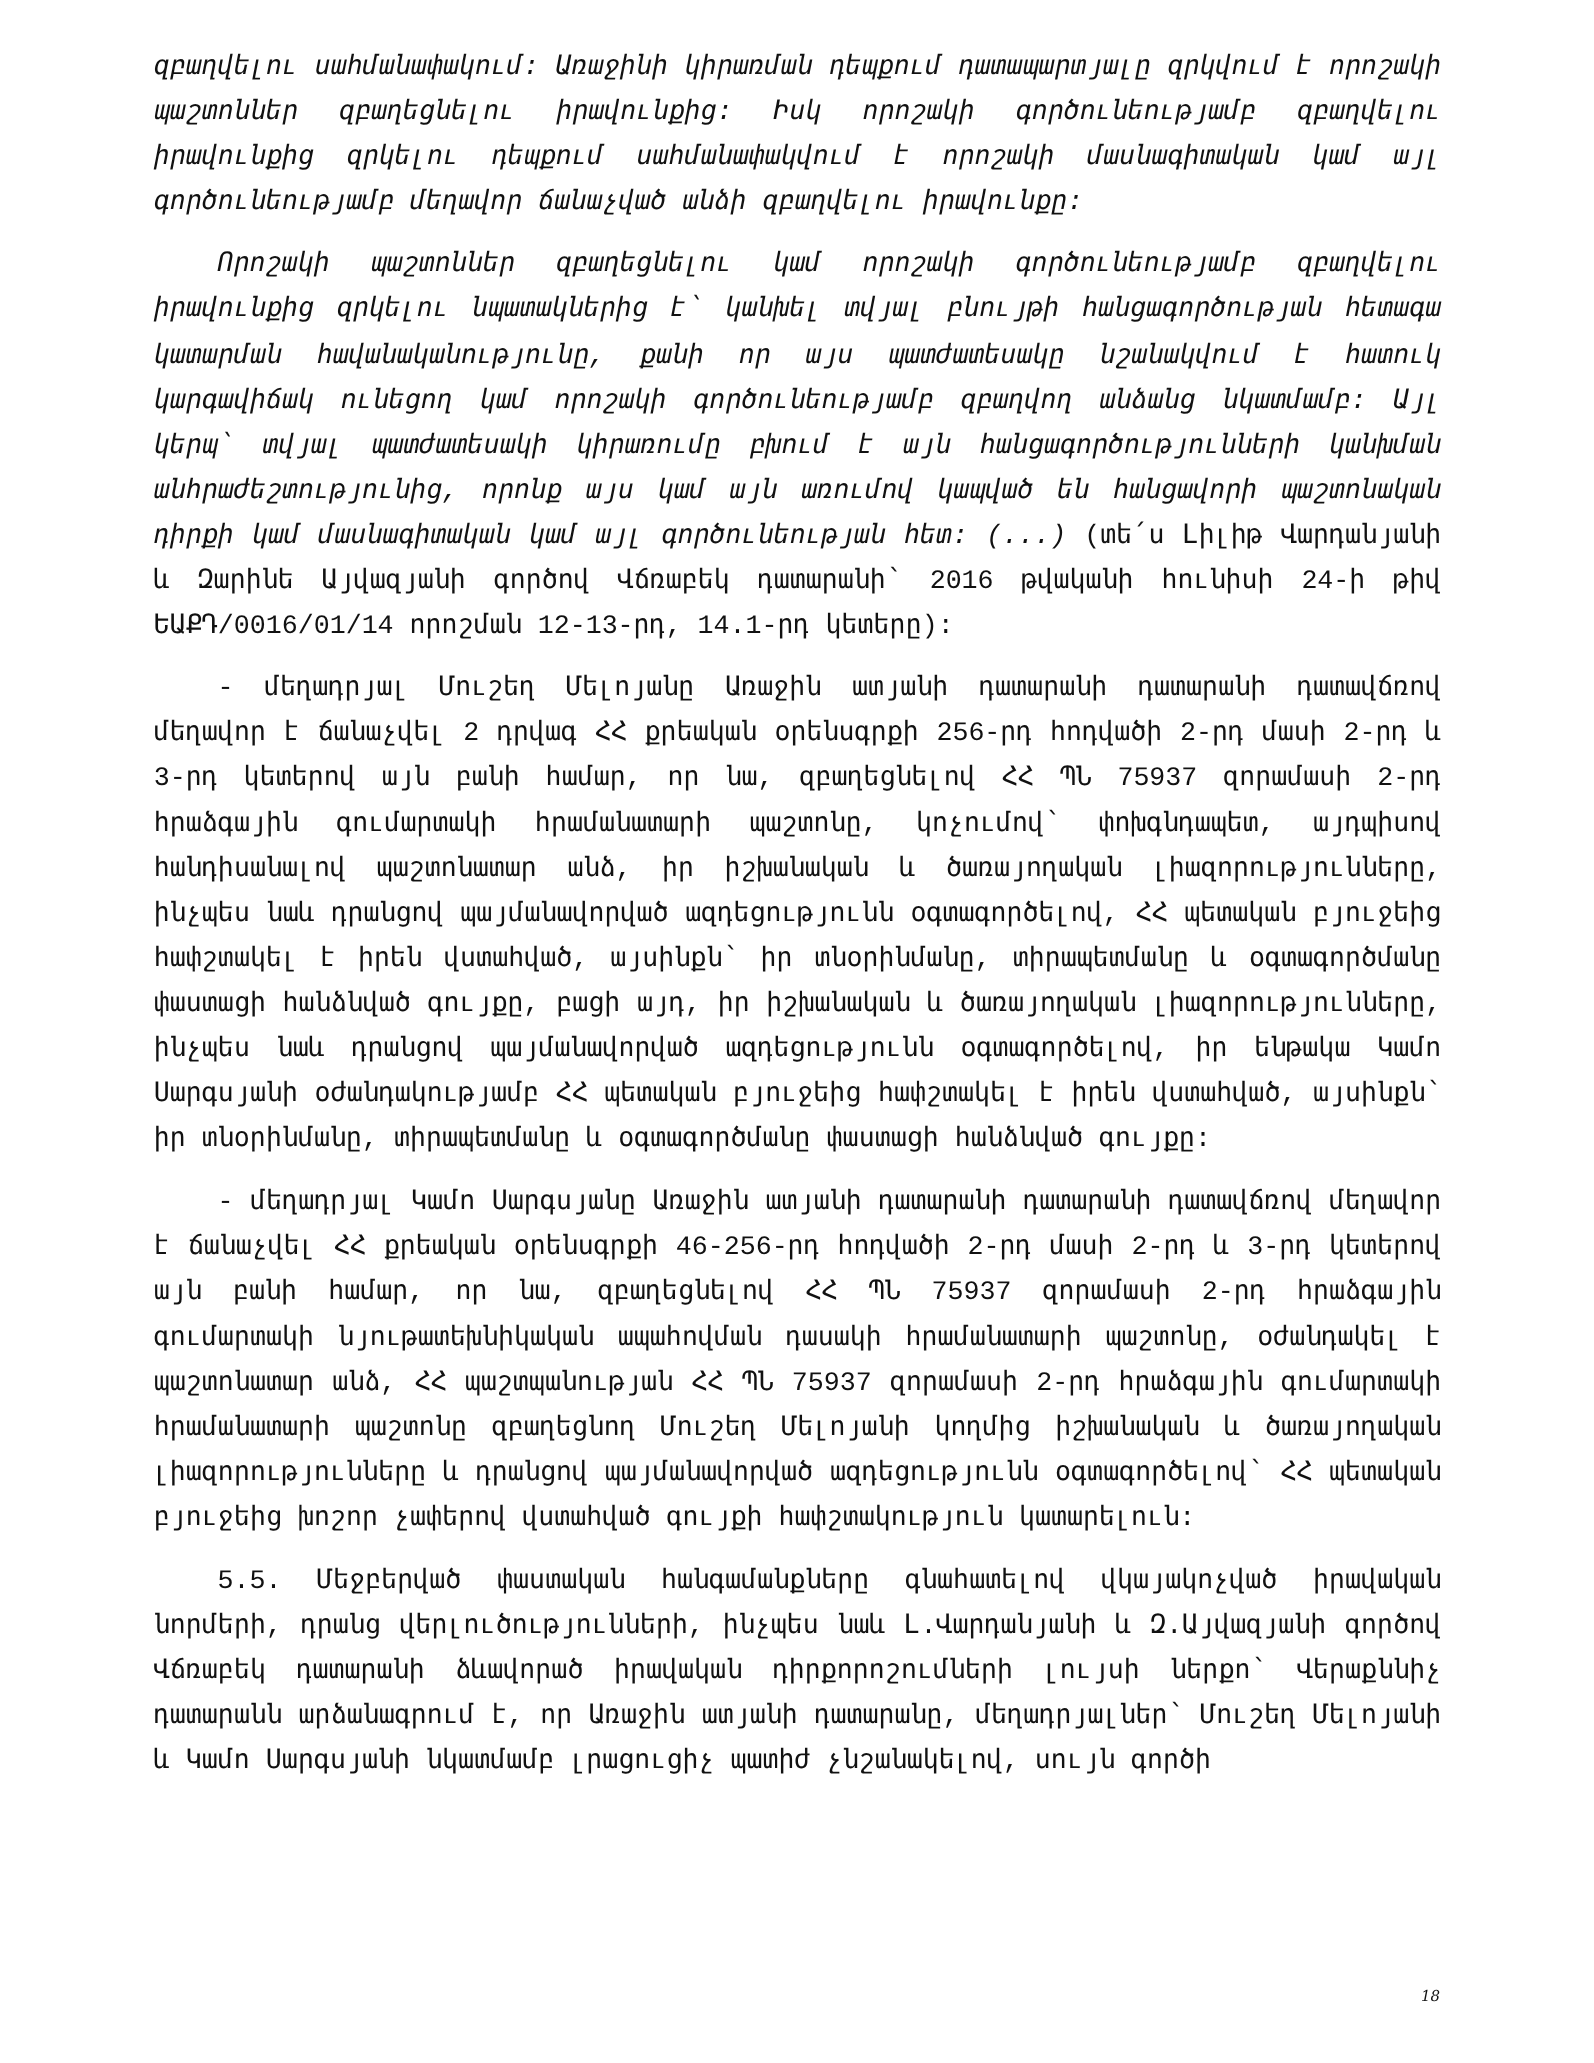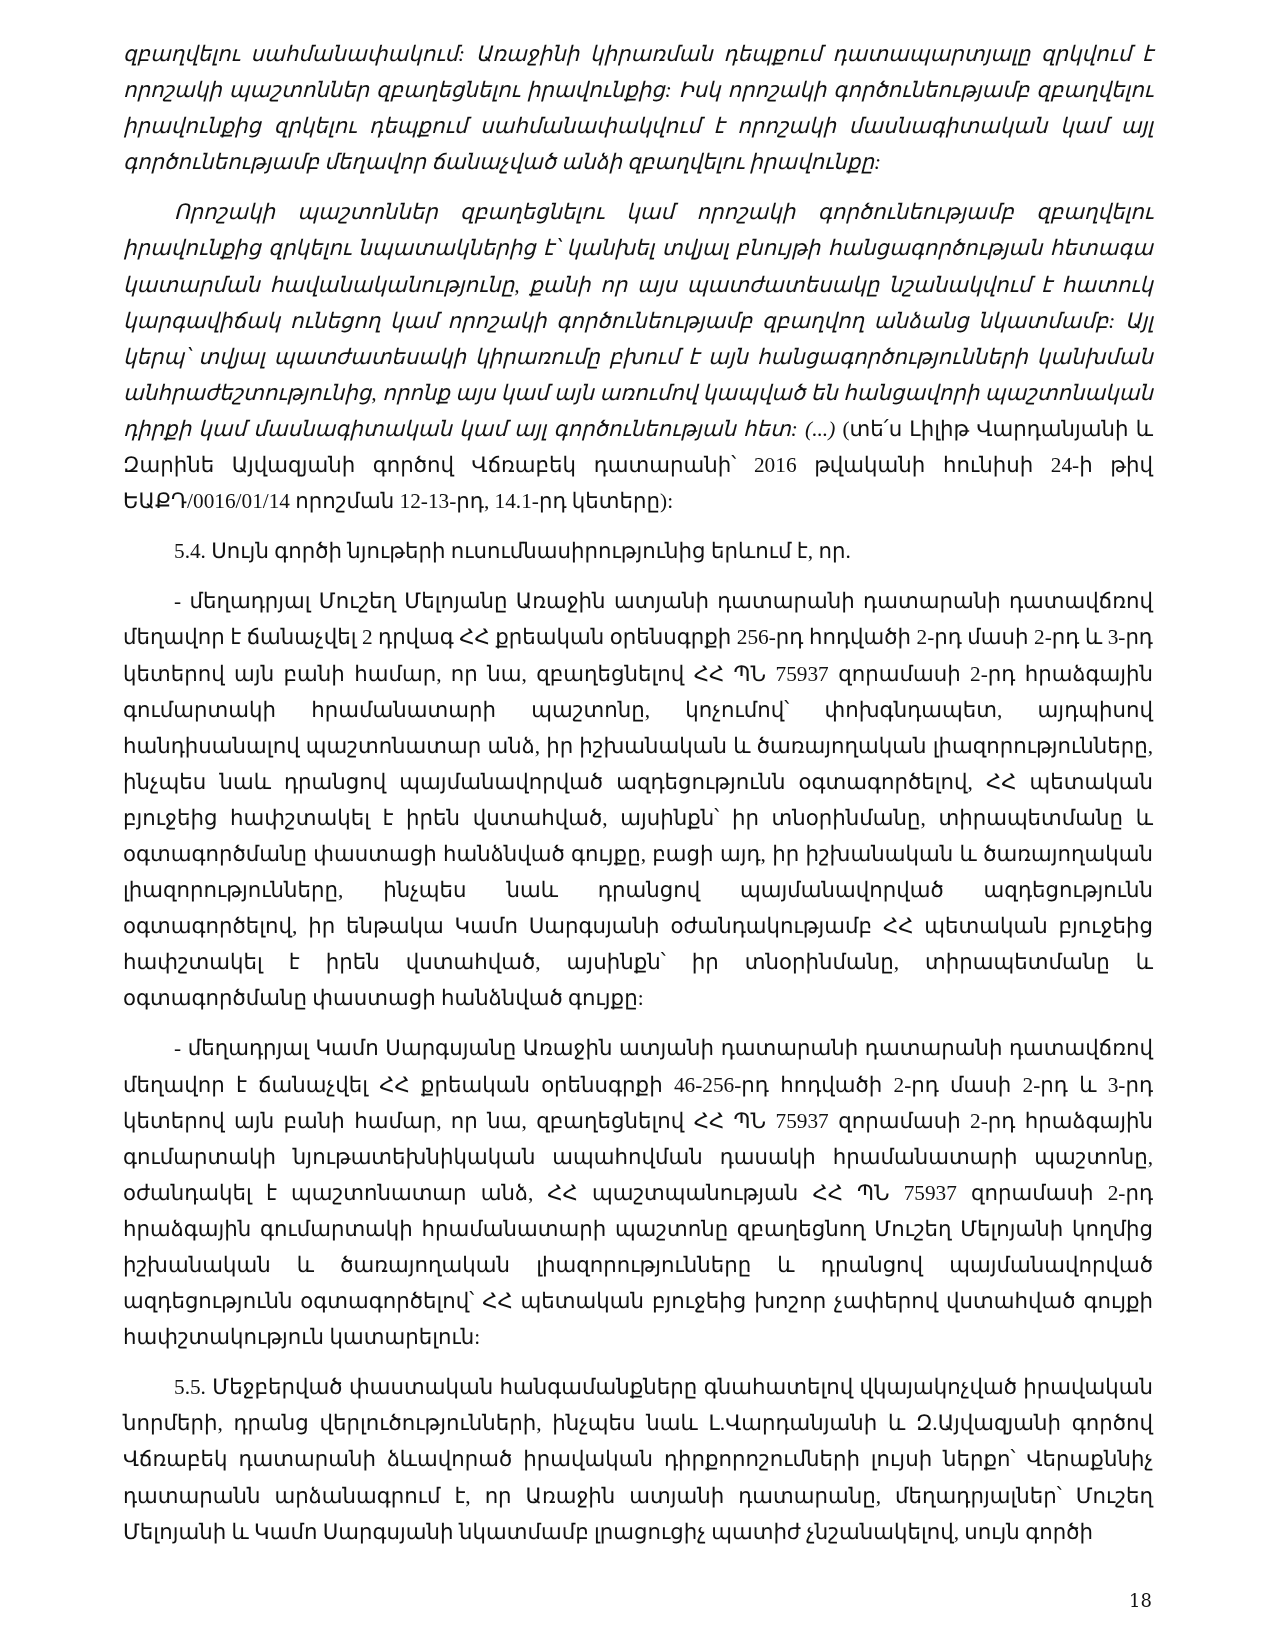--- a/index.html
+++ b/index.html
@@ -1,49 +1,47 @@
 <!DOCTYPE html>
 <html><head>
   <meta charset="utf-8">
   <style>
     html, body { margin: 0; padding: 0; background: #ffffff; }
     body { width: 1275px; height: 1650px; position: relative; overflow: hidden; }
     .page {
       position: absolute;
       left: 123px; top: 36px;
       width: 1030px;
-      font-family: Liberation Serif, serif;
+      font-family: Liberation Mono, monospace;
       font-size: 21.3px;
       line-height: 36.1px;
       color: #111111;
       text-align: justify;
     }
     .p { margin: 0; text-indent: 0; }
     .p.indent { text-indent: 51px; margin-top: 14px; }
     .it { font-style: italic; }
     .page-number {
       position: absolute;
       right: 123px; top: 1590px;
       font-family: "DejaVu Serif", "Liberation Serif", serif;
-      font-size: 18px;
+      font-size: 12px;
       color: #111111;
+      font-style: italic;
     }
   </style>
 </head>
 <body>
 
 <div class="page">
   <p class="p">
     <span class="it">զբաղվելու սահմանափակում: Առաջինի կիրառման դեպքում դատապարտյալը զրկվում է որոշակի պաշտոններ զբաղեցնելու իրավունքից: Իսկ որոշակի գործունեությամբ զբաղվելու իրավունքից զրկելու դեպքում սահմանափակվում է որոշակի մասնագիտական կամ այլ գործունեությամբ մեղավոր ճանաչված անձի զբաղվելու իրավունքը:</span><span></span>
   </p>
   <p class="p indent">
     <span class="it">Որոշակի պաշտոններ զբաղեցնելու կամ որոշակի գործունեությամբ զբաղվելու իրավունքից զրկելու նպատակներից է՝ կանխել տվյալ բնույթի հանցագործության հետագա կատարման հավանականությունը, քանի որ այս պատժատեսակը նշանակվում է հատուկ կարգավիճակ ունեցող կամ որոշակի գործունեությամբ զբաղվող անձանց նկատմամբ: Այլ կերպ՝ տվյալ պատժատեսակի կիրառումը բխում է այն հանցագործությունների կանխման անհրաժեշտությունից, որոնք այս կամ այն առումով կապված են հանցավորի պաշտոնական դիրքի կամ մասնագիտական կամ այլ գործունեության հետ: (...)</span><span> (տե՛ս Լիլիթ Վարդանյանի և Զարինե Այվազյանի գործով Վճռաբեկ դատարանի՝ 2016 թվականի հունիսի 24-ի թիվ ԵԱՔԴ/0016/01/14 որոշման 12-13-րդ, 14.1-րդ կետերը):</span>
-  </p>
-  <p class="p indent">
-    <span>5.4. Սույն գործի նյութերի ուսումնասիրությունից երևում է, որ.</span>
   </p>
   <p class="p indent">
     <span>- մեղադրյալ Մուշեղ Մելոյանը Առաջին ատյանի դատարանի դատարանի դատավճռով մեղավոր է ճանաչվել 2 դրվագ ՀՀ քրեական օրենսգրքի 256-րդ հոդվածի 2-րդ մասի 2-րդ և 3-րդ կետերով այն բանի համար, որ նա, զբաղեցնելով ՀՀ ՊՆ 75937 զորամասի 2-րդ հրաձգային գումարտակի հրամանատարի պաշտոնը, կոչումով՝ փոխգնդապետ, այդպիսով հանդիսանալով պաշտոնատար անձ, իր իշխանական և ծառայողական լիազորությունները, ինչպես նաև դրանցով պայմանավորված ազդեցությունն օգտագործելով, ՀՀ պետական բյուջեից հափշտակել է իրեն վստահված, այսինքն՝ իր տնօրինմանը, տիրապետմանը և օգտագործմանը փաստացի հանձնված գույքը, բացի այդ, իր իշխանական և ծառայողական լիազորությունները, ինչպես նաև դրանցով պայմանավորված ազդեցությունն օգտագործելով, իր ենթակա Կամո Սարգսյանի օժանդակությամբ ՀՀ պետական բյուջեից հափշտակել է իրեն վստահված, այսինքն՝ իր տնօրինմանը, տիրապետմանը և օգտագործմանը փաստացի հանձնված գույքը:</span>
   </p>
   <p class="p indent">
     <span>- մեղադրյալ Կամո Սարգսյանը Առաջին ատյանի դատարանի դատարանի դատավճռով մեղավոր է ճանաչվել ՀՀ քրեական օրենսգրքի 46-256-րդ հոդվածի 2-րդ մասի 2-րդ և 3-րդ կետերով այն բանի համար, որ նա, զբաղեցնելով ՀՀ ՊՆ 75937 զորամասի 2-րդ հրաձգային գումարտակի նյութատեխնիկական ապահովման դասակի հրամանատարի պաշտոնը, օժանդակել է պաշտոնատար անձ, ՀՀ պաշտպանության ՀՀ ՊՆ 75937 զորամասի 2-րդ հրաձգային գումարտակի հրամանատարի պաշտոնը զբաղեցնող Մուշեղ Մելոյանի կողմից իշխանական և ծառայողական լիազորությունները և դրանցով պայմանավորված ազդեցությունն օգտագործելով՝ ՀՀ պետական բյուջեից խոշոր չափերով վստահված գույքի հափշտակություն կատարելուն:</span>
   </p>
   <p class="p indent">
     <span>5.5. Մեջբերված փաստական հանգամանքները գնահատելով վկայակոչված իրավական նորմերի, դրանց վերլուծությունների, ինչպես նաև Լ.Վարդանյանի և Զ.Այվազյանի գործով Վճռաբեկ դատարանի ձևավորած իրավական դիրքորոշումների լույսի ներքո՝ Վերաքննիչ դատարանն արձանագրում է, որ Առաջին ատյանի դատարանը, մեղադրյալներ՝ Մուշեղ Մելոյանի և Կամո Սարգսյանի նկատմամբ լրացուցիչ պատիժ չնշանակելով, սույն գործի</span>
   </p>

